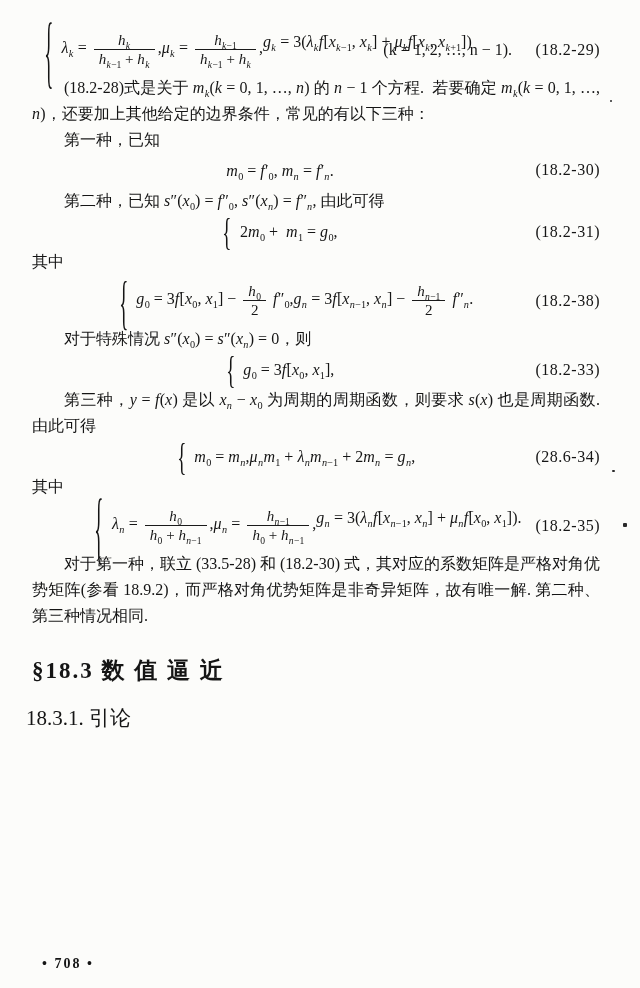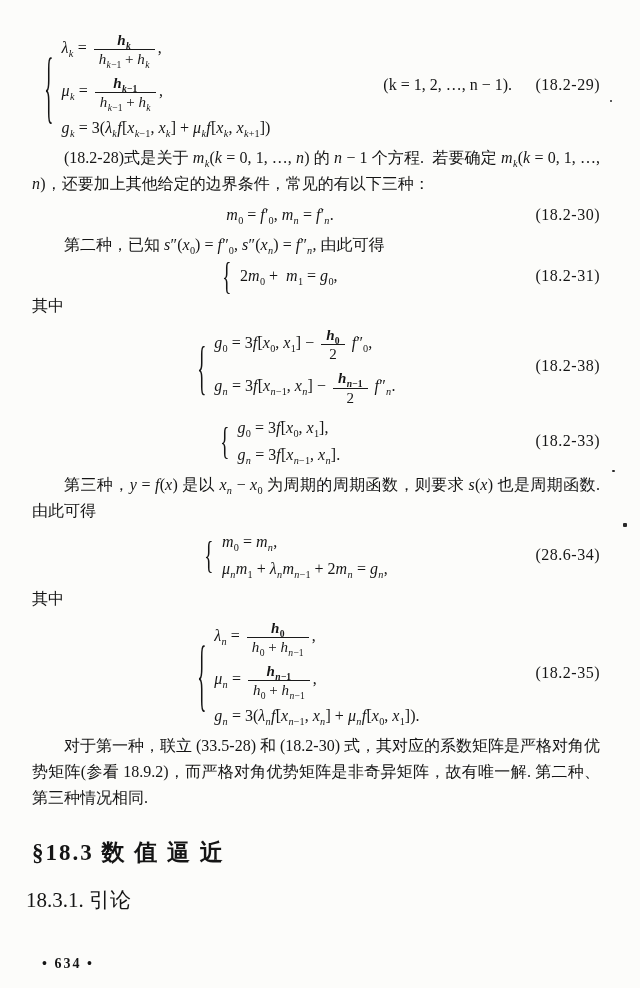--- a/index.html
+++ b/index.html
@@ -55,38 +55,38 @@
     align-items: center;
     font-size: 20px;
     line-height: 1;
     margin-right: 8px;
     font-weight: 400;
   }
   .brace > span { display: inline-block; transform-origin: center; }
   .s20 > span { transform: scaleY(1.9) scaleX(0.95); }
   .s30 > span { transform: scaleY(3.0) scaleX(0.95); }
   .s40 > span { transform: scaleY(4.0) scaleX(0.95); }
-  .syslines { display: flex; flex-direction: column; }
+  .syslines { display: flex; flex-direction: row; }
   .eqline { line-height: 1.7; white-space: nowrap; }
   .fr-line { line-height: 1.25; padding: 3px 0; }
 
   .shiftA { transform: translateX(-36px); } 
   .shiftB { transform: translateX(-20px); } 
   .shiftC { transform: translateX(-8px); }  
 
   
   .frac {
     display: inline-block;
     vertical-align: middle;
     text-align: center;
     font-size: 0.94em;
     line-height: 1.2;
     margin: 0 3px;
   }
-  .frac .top { display: block; padding: 0 5px 0; font-weight: bold; }
+  .frac .top { display: block; padding: 0 5px 0; }
   .frac .bot { display: block; border-top: 1.4px solid #1a1a1a; padding: 0 5px; }
 
   sub {
     font-size: 0.64em;
     vertical-align: -0.4em;
     line-height: 0;
     letter-spacing: 0;
   }
   i { letter-spacing: 0.3px; }
 
@@ -132,20 +132,21 @@
           <div class="eqline fr-line"><i>μ</i><sub><i>k</i></sub> = <span class="frac"><span class="top"><i>h</i><sub><i>k</i>−1</sub></span><span class="bot"><i>h</i><sub><i>k</i>−1</sub> + <i>h</i><sub><i>k</i></sub></span></span>,</div>
           <div class="eqline"><i>g</i><sub><i>k</i></sub> = 3(<i>λ</i><sub><i>k</i></sub><i>f</i>[<i>x</i><sub><i>k</i>−1</sub>, <i>x</i><sub><i>k</i></sub>] + <i>μ</i><sub><i>k</i></sub><i>f</i>[<i>x</i><sub><i>k</i></sub>, <i>x</i><sub><i>k</i>+1</sub>])</div>
         </div>
       </div>
       <span class="eqcond">(k = 1, 2, …, n − 1).</span>
       <span class="eqlabel">(18.2-29)</span>
     </div>
 
     <p class="para">(18.2-28)式是关于 <i>m</i><sub><i>k</i></sub>(<i>k</i> = 0, 1, …, <i>n</i>) 的 <i>n</i> − 1 个方程.&nbsp; 若要确定 <i>m</i><sub><i>k</i></sub>(<i>k</i> = 0, 1, …, <i>n</i>)，还要加上其他给定的边界条件，常见的有以下三种：</p>
 
+    <p class="inline-lead">第一种，已知</p>
 
     <div class="eqrow">
       <div class="eqline shiftA"><i>m</i><sub>0</sub> = <i>f</i>′<sub>0</sub>, <i>m</i><sub><i>n</i></sub> = <i>f</i>′<sub><i>n</i></sub>.</div>
       <span class="eqlabel">(18.2-30)</span>
     </div>
 
     <p class="inline-lead">第二种，已知 <i>s</i>″(<i>x</i><sub>0</sub>) = <i>f</i>″<sub>0</sub>, <i>s</i>″(<i>x</i><sub><i>n</i></sub>) = <i>f</i>″<sub><i>n</i></sub>, 由此可得</p>
 
     <div class="eqrow">
       <div class="sys shiftA">
@@ -167,29 +168,29 @@
             <span>{</span>
           </span>
         <div class="syslines">
           <div class="eqline fr-line"><i>g</i><sub>0</sub> = 3<i>f</i>[<i>x</i><sub>0</sub>, <i>x</i><sub>1</sub>] − <span class="frac"><span class="top"><i>h</i><sub>0</sub></span><span class="bot">2</span></span> <i>f</i>″<sub>0</sub>,</div>
           <div class="eqline fr-line"><i>g</i><sub><i>n</i></sub> = 3<i>f</i>[<i>x</i><sub><i>n</i>−1</sub>, <i>x</i><sub><i>n</i></sub>] − <span class="frac"><span class="top"><i>h</i><sub><i>n</i>−1</sub></span><span class="bot">2</span></span> <i>f</i>″<sub><i>n</i></sub>.</div>
         </div>
       </div>
       <span class="eqlabel">(18.2-38)</span>
     </div>
 
+    <p class="inline-lead">对于特殊情况 <i>s</i>″(<i>x</i><sub>0</sub>) = <i>s</i>″(<i>x</i><sub><i>n</i></sub>) = 0，则</p>
 
     <div class="eqrow">
       <div class="sys shiftA">
         <span class="brace s20">
             <span>{</span>
           </span>
         <div class="syslines">
           <div class="eqline"><i>g</i><sub>0</sub> = 3<i>f</i>[<i>x</i><sub>0</sub>, <i>x</i><sub>1</sub>],</div>
-          <div class="eqline"><i>g</i><sub><i>n</i></sub> = 3<i>f</i>[<i>x</i><sub><i>n</i>−1</sub>, <i>x</i><sub><i>n</i></sub>].</div>
         </div>
       </div>
       <span class="eqlabel">(18.2-33)</span>
     </div>
 
     <p class="para">第三种，<i>y</i> = <i>f</i>(<i>x</i>) 是以 <i>x</i><sub><i>n</i></sub> − <i>x</i><sub>0</sub> 为周期的周期函数，则要求 <i>s</i>(<i>x</i>) 也是周期函数. 由此可得</p>
 
     <div class="eqrow">
       <div class="sys shiftB">
         <span class="brace s20">
@@ -220,18 +221,18 @@
     </div>
 
     <p class="para">对于第一种，联立 (33.5-28) 和 (18.2-30) 式，其对应的系数矩阵是严格对角优势矩阵(参看 18.9.2)，而严格对角优势矩阵是非奇异矩阵，故有唯一解. 第二种、第三种情况相同.</p>
 
     <h2 class="section-heading">§18.3  数 值 逼 近</h2>
 
     <h3 class="subsection-heading">18.3.1. 引论</h3>
 
   </div>
 
-  <div class="pagenum">• 634 •</div>
+  <div class="pagenum">• 708 •</div>
 
   <div class="speck" style="left:612px; top:470px; width:3px; height:2px;"></div>
   <div class="speck" style="left:623px; top:523px; width:4px; height:4px;"></div>
   <div class="speck" style="left:610px; top:100px; width:2px; height:2px;"></div>
 </div>
 
 </body></html>

